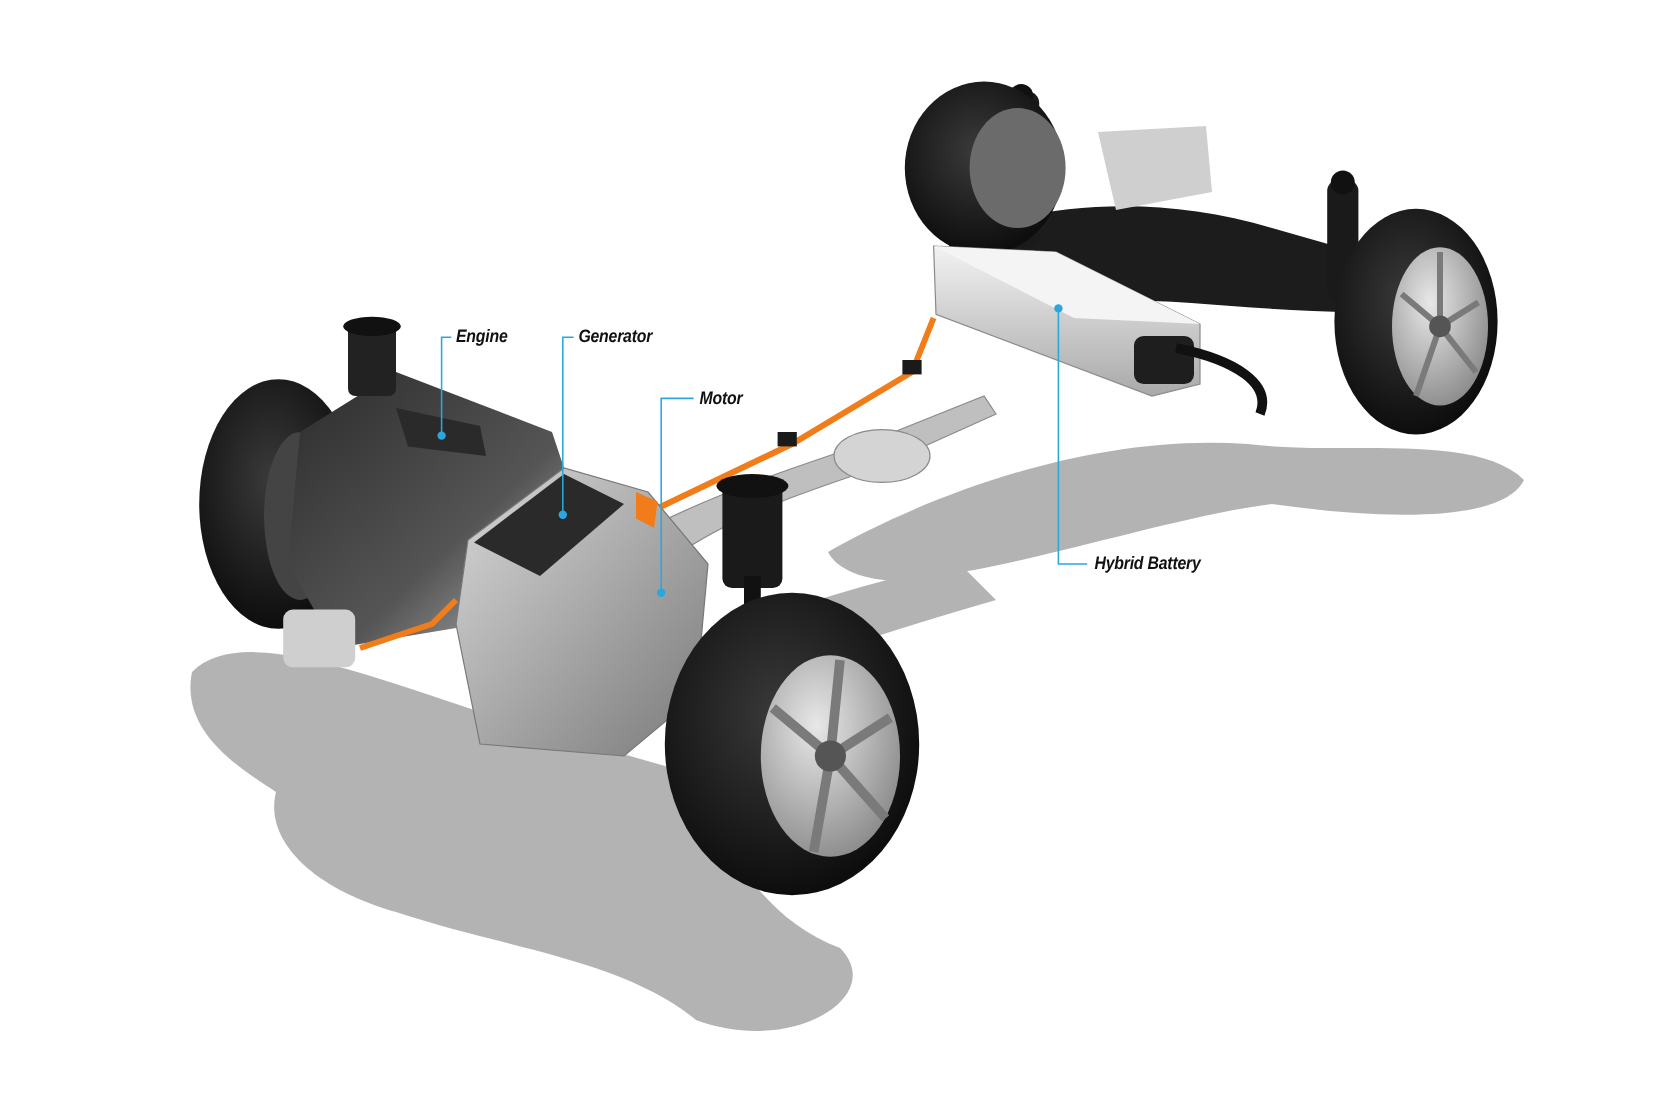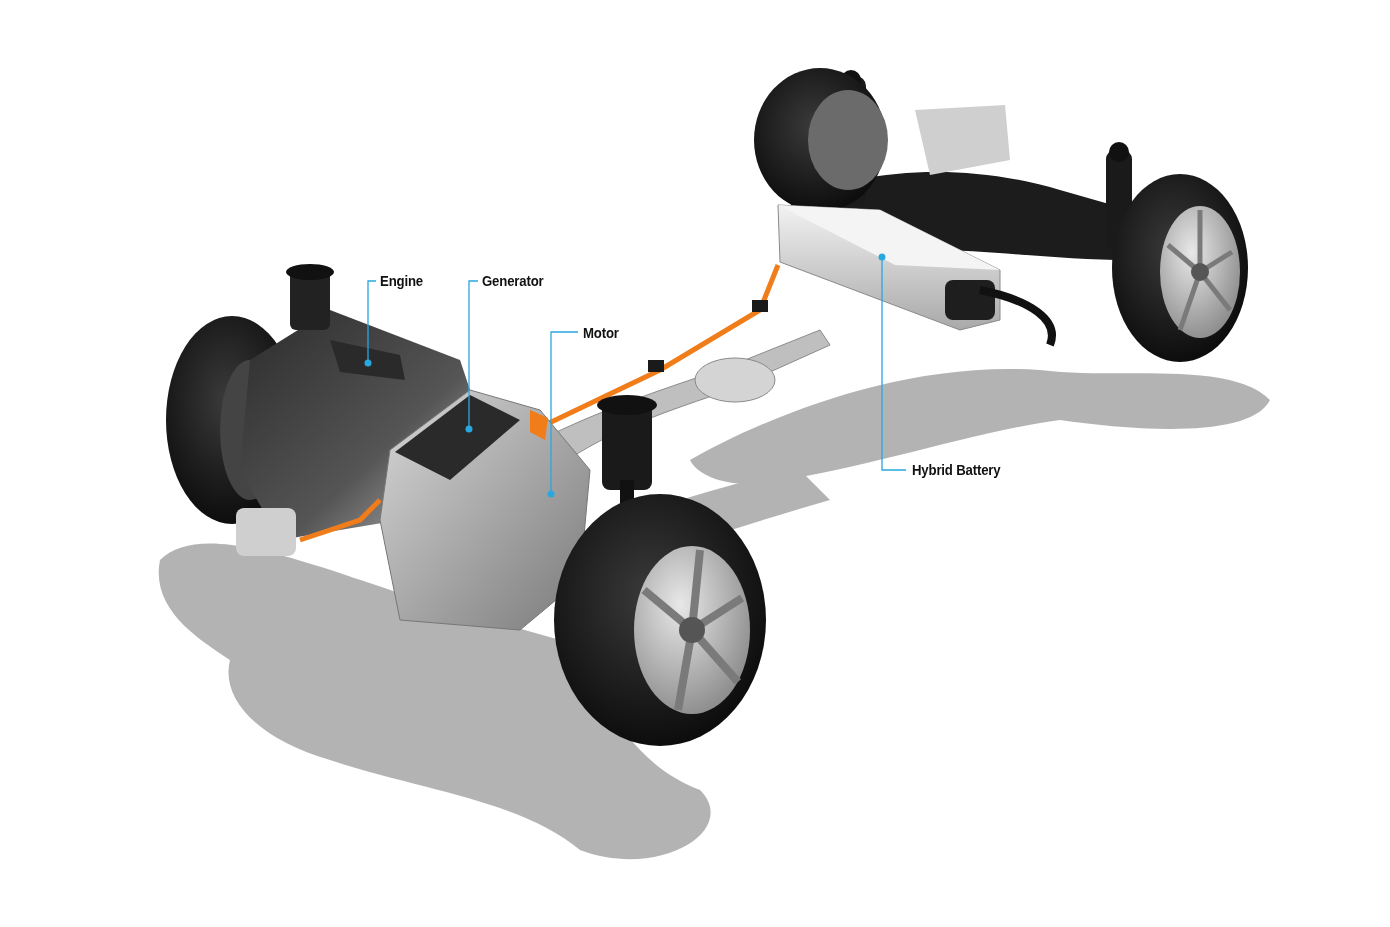--- a/index.html
+++ b/index.html
@@ -1,17 +1,17 @@
 <!DOCTYPE html>
 <html><head>
 <meta charset="utf-8">
 <style>
   html, body { margin:0; padding:0; background:#ffffff; }
   body { width:1390px; height:927px; overflow:hidden; position:relative; font-family:"Liberation Sans", sans-serif; }
-  #stage { position:absolute; left:0; top:0; width:1380px; height:927px; }
+  #stage { position:absolute; left:0; top:0; width:1380px; height:927px;font-style:italic; }
   .label {
     position:absolute; font-family:"Liberation Sans", sans-serif; font-weight:bold;
     font-size:15px; color:#111111; white-space:nowrap; letter-spacing:-0.2px;
     transform:scaleX(0.88); transform-origin:left center; line-height:18px;
   }
 </style>
 </head>
 <body>
 
 <div id="stage">

